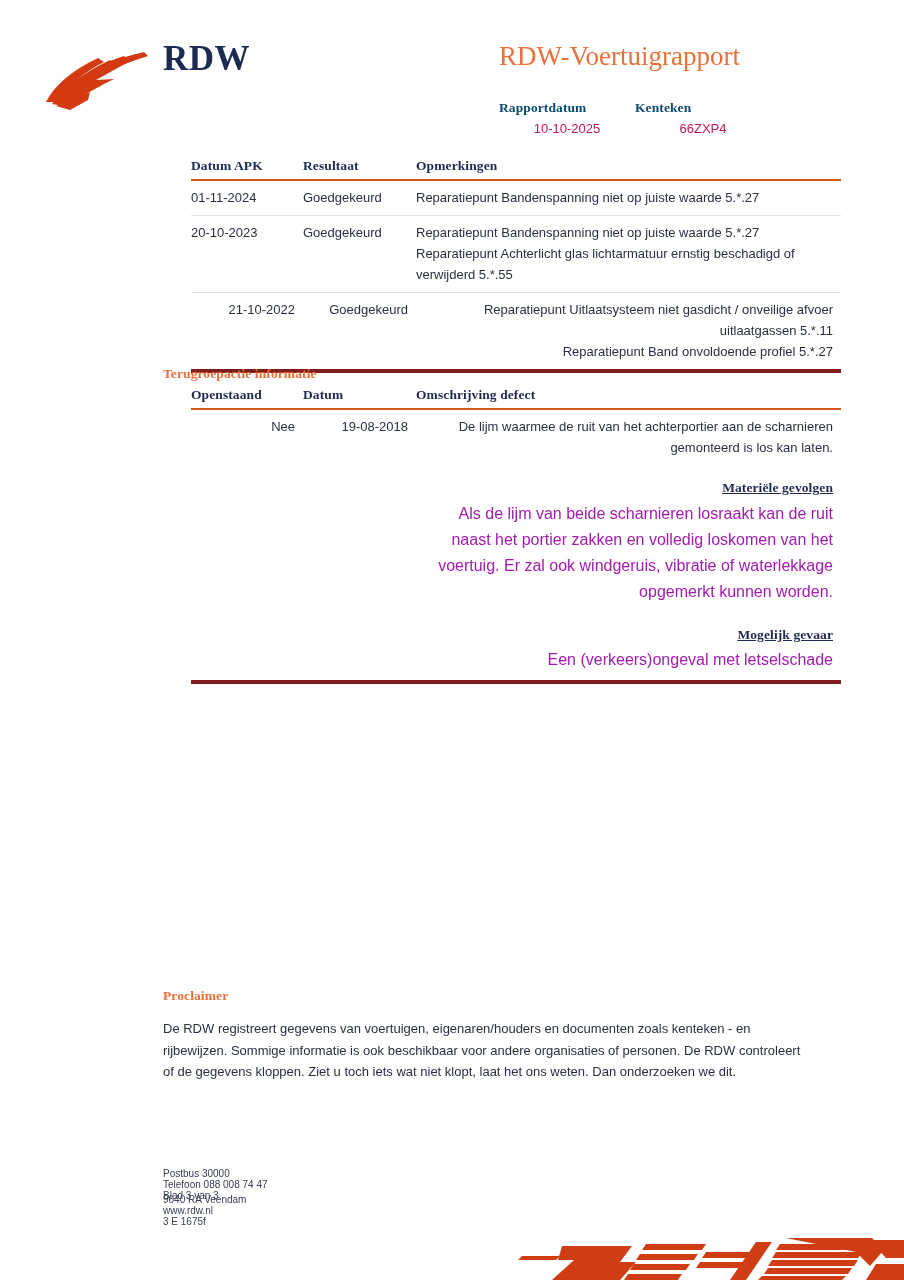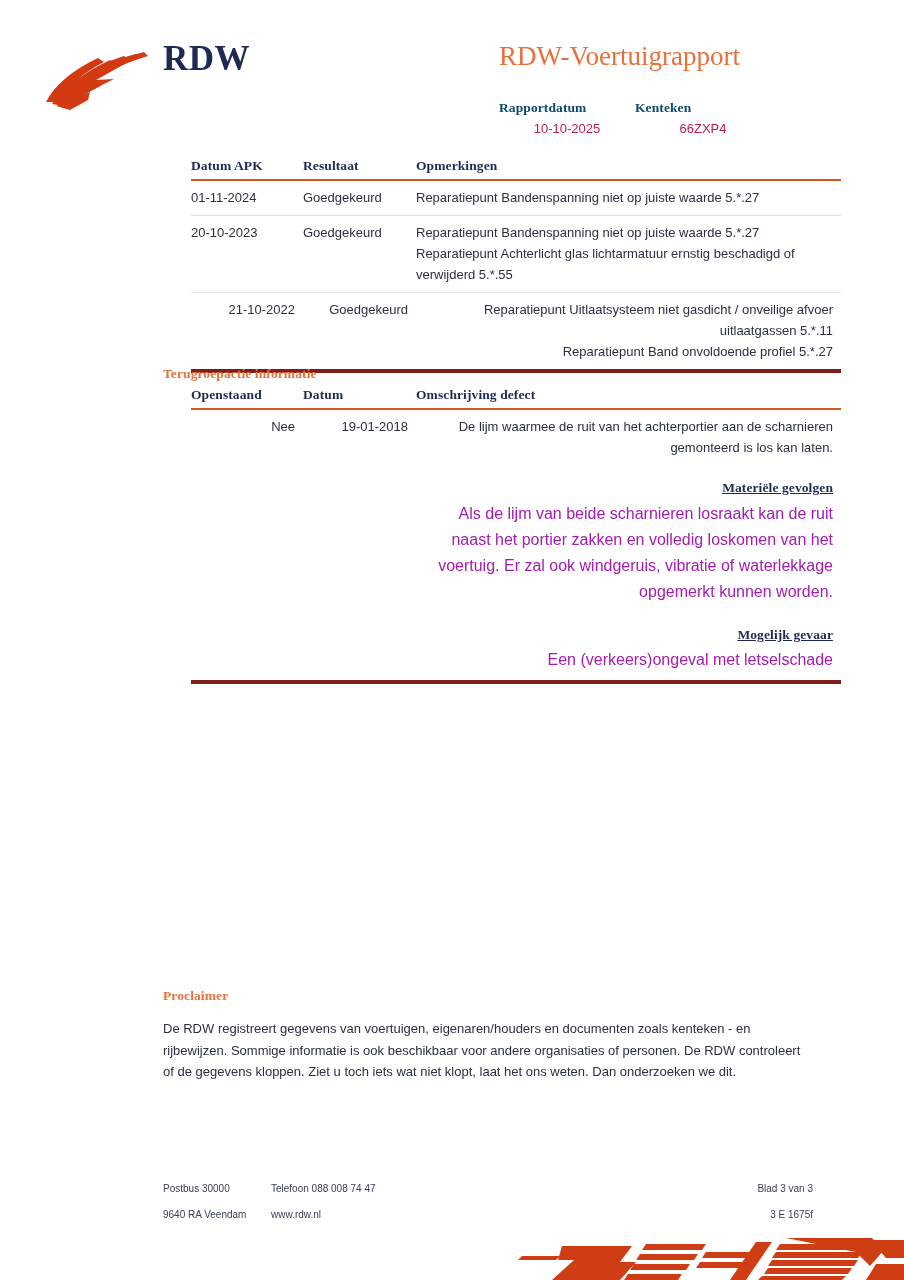--- a/index.html
+++ b/index.html
@@ -183,22 +183,23 @@
   .footer {
     position: absolute;
     left: 163px;
     top: 1168px;
     width: 650px;
     font-size: 10px;
     color: #3a4055;
   }
   .footer-row {
     display: flex;
-    align-items: flex-end;
+    align-items: flex-start;
     height: 26px;
+    flex-direction: column;
   }
   .f-c1 { width: 108px; }
   .f-c2 { flex: 1; }
   .f-c3 { text-align: right; white-space: nowrap; }
 
   .bottom-art {
     position: absolute;
     left: 500px;
     top: 1228px;
     width: 404px;
@@ -287,21 +288,21 @@
       <thead>
         <tr>
           <th class="col-a">Openstaand</th>
           <th class="col-b">Datum</th>
           <th class="col-c">Omschrijving defect</th>
         </tr>
       </thead>
       <tbody>
         <tr>
           <td>Nee</td>
-          <td>19-01-2018</td>
+          <td>19-08-2018</td>
           <td>
             <span class="note-line">De lijm waarmee de ruit van het achterportier aan de scharnieren gemonteerd is los kan laten.</span>
 
             <div class="sub-block">
               <div class="sub-title">Materiële gevolgen</div>
               <div class="sub-body">Als de lijm van beide scharnieren losraakt kan de ruit naast het portier zakken en volledig loskomen van het voertuig. Er zal ook windgeruis, vibratie of waterlekkage opgemerkt kunnen worden.</div>
             </div>
 
             <div class="sub-block">
               <div class="sub-title">Mogelijk gevaar</div>

